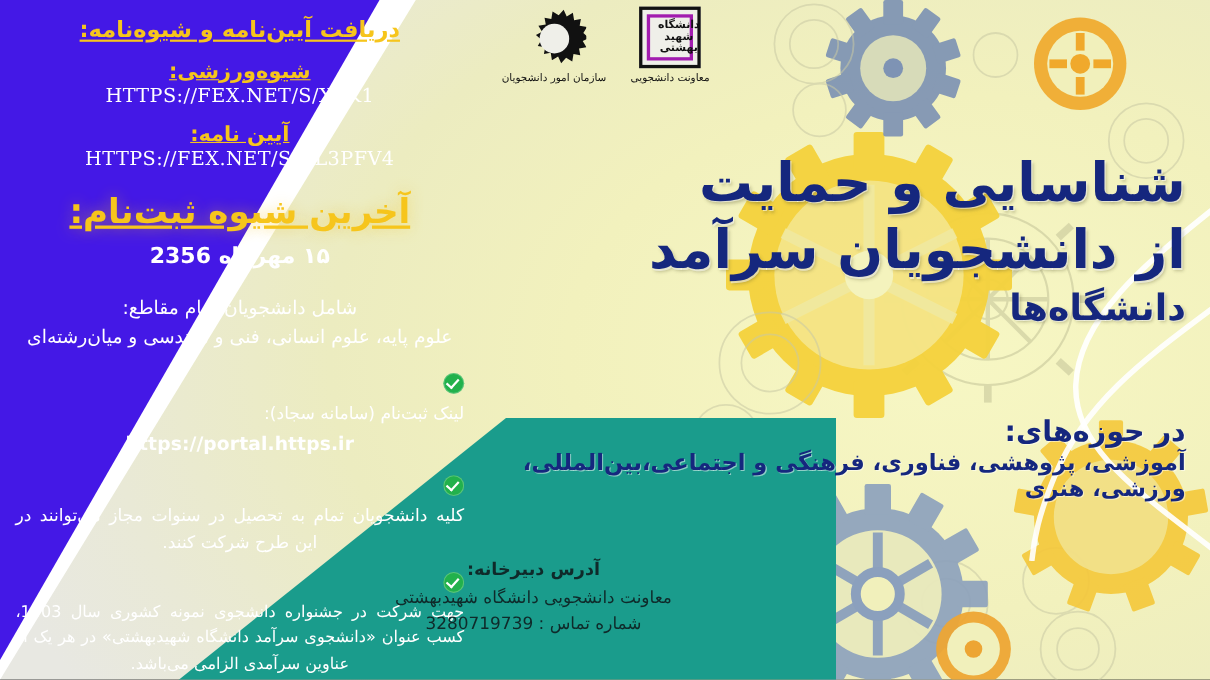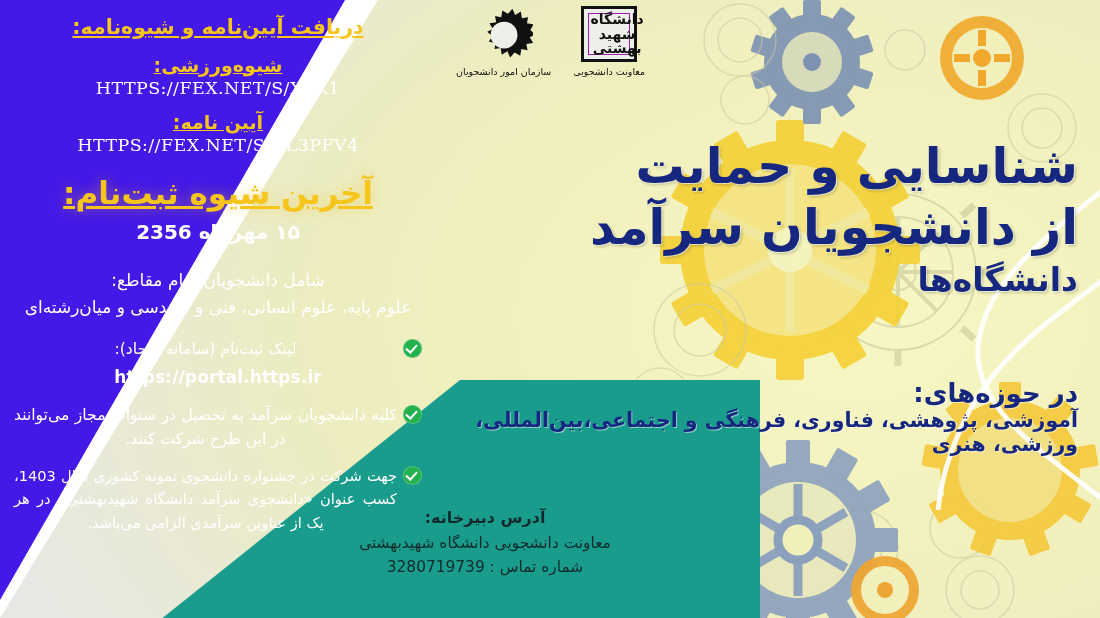--- a/index.html
+++ b/index.html
@@ -41,21 +41,21 @@
   .deadline{
     font-size:31px;font-weight:bold;margin:20px 0 0 0;
     text-shadow:0 0 14px rgba(246,197,28,.45);
   }
   .date{font-size:20px;font-weight:bold;margin:9px 0 0 0;letter-spacing:.5px;}
   .levels{font-size:17px;line-height:1.5;margin:24px 0 0 0;font-weight:500;}
 
   .bullets{margin:16px 0 0 0;}
   .bullet{
     display:flex;align-items:flex-start;justify-content:space-between;
-    gap:6px;margin:0 0 13px 0;
+    gap:6px;margin:0 0 13px 0;flex-direction:column;
   }
   .check{
     flex:0 0 auto;width:19px;height:19px;border-radius:50%;
     background:#22b14c;position:relative;margin-top:2px;
     box-shadow:0 0 0 1px rgba(255,255,255,.25) inset;
   }
   .check::after{
     content:"";position:absolute;left:5.4px;top:3.4px;
     width:5px;height:9px;border:solid #fff;border-width:0 2.2px 2.2px 0;
     transform:rotate(42deg);
@@ -76,22 +76,22 @@
   }
   .teal-text .t-h{font-weight:bold;font-size:16px;}
   .teal-text .t-num{letter-spacing:1px;}
 
   
   .logos{position:absolute;left:425px;top:6px;width:220px;height:110px;
          display:flex;align-items:flex-start;gap:22px;direction:rtl;}
   .logo-b{display:flex;flex-direction:column;align-items:center;gap:4px;}
   .logo-cap{font-size:9.5px;color:#111;line-height:1.25;text-align:center;max-width:98px;}
   .sbu-mark{width:56px;height:56px;border:3px solid #111;position:relative;background:#efefe9;}
-  .sbu-mark span{position:absolute;inset:4px;border:1px solid #a21caf;
-     display:flex;align-items:center;justify-content:center;font-size:14px;
+  .sbu-mark span{position:absolute;inset:4px;border:3px solid #a21caf;
+     display:flex;align-items:center;justify-content:center;font-size:10px;
      font-weight:bold;color:#111;line-height:1.05;text-align:center;letter-spacing:-.5px;padding-left:16px;}
   .sao-mark{width:58px;height:56px;}
 
   
   .title-block{
     position:absolute;right:22px;top:140px;width:540px;
     direction:rtl;text-align:right;color:#15277e;
   }
   .t-line{
     font-weight:bold;line-height:1.12;letter-spacing:-.5px;
@@ -320,21 +320,21 @@
     <div class="bullets">
 
       <div class="bullet" style="margin-bottom:6px">
         <span class="check"></span>
         <span class="btxt blk">لینک ثبت‌نام (سامانه سجاد):</span>
       </div>
       <div class="portal">https://portal.https.ir</div>
 
       <div class="bullet" style="margin-top:16px">
         <span class="check"></span>
-        <span class="btxt">کلیه دانشجویان سرآمد به تحصیل در سنوات مجاز می‌توانند در این طرح شرکت کنند.</span>
+        <span class="btxt">کلیه دانشجویان تمام به تحصیل در سنوات مجاز می‌توانند در این طرح شرکت کنند.</span>
       </div>
 
       <div class="bullet">
         <span class="check"></span>
         <span class="btxt b3">جهت شرکت در جشنواره دانشجوی نمونه کشوری سال 1403، کسب عنوان «دانشجوی سرآمد دانشگاه شهیدبهشتی» در هر یک از عناوین سرآمدی الزامی می‌باشد.</span>
       </div>
 
     </div>
   </div>
 

